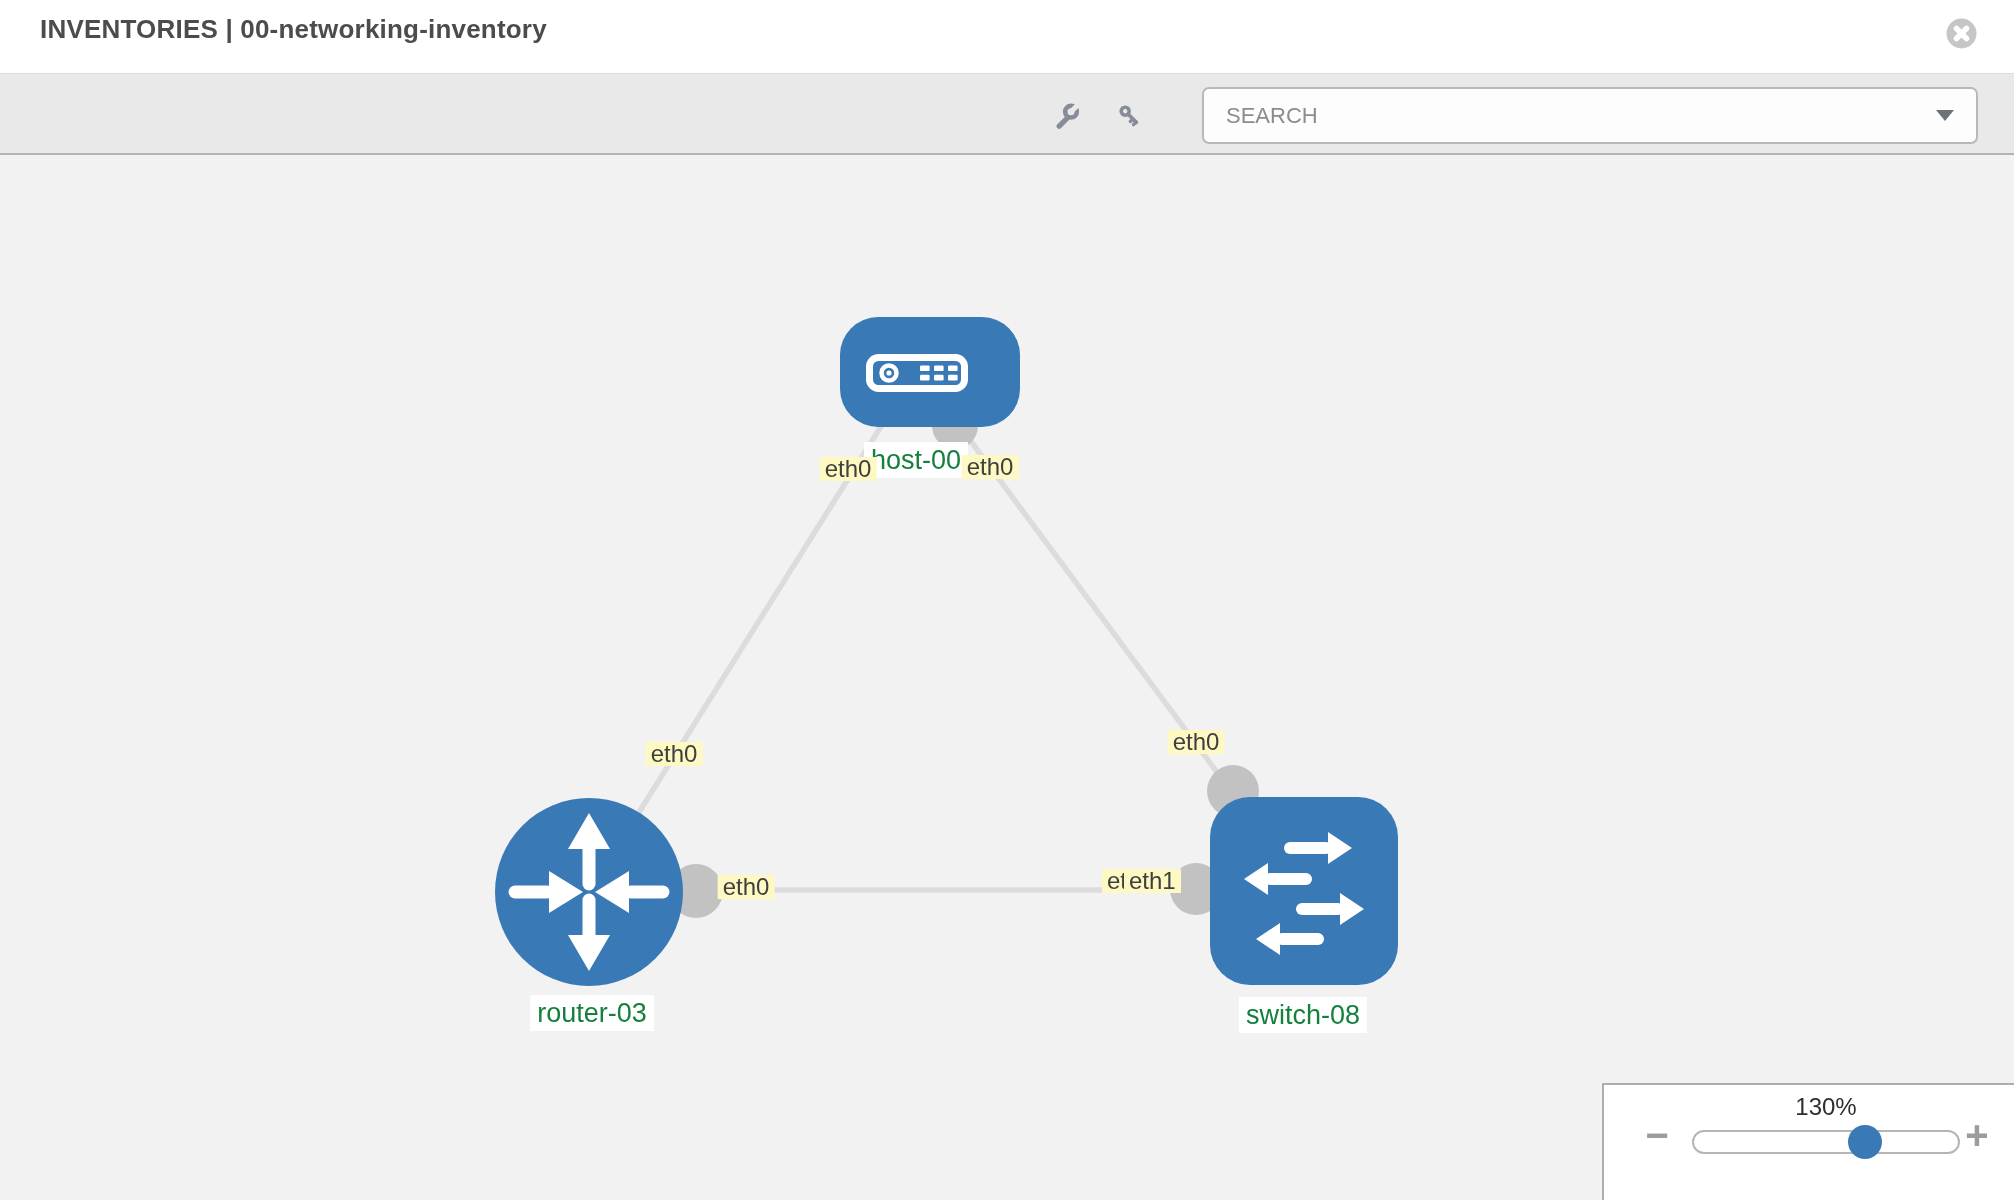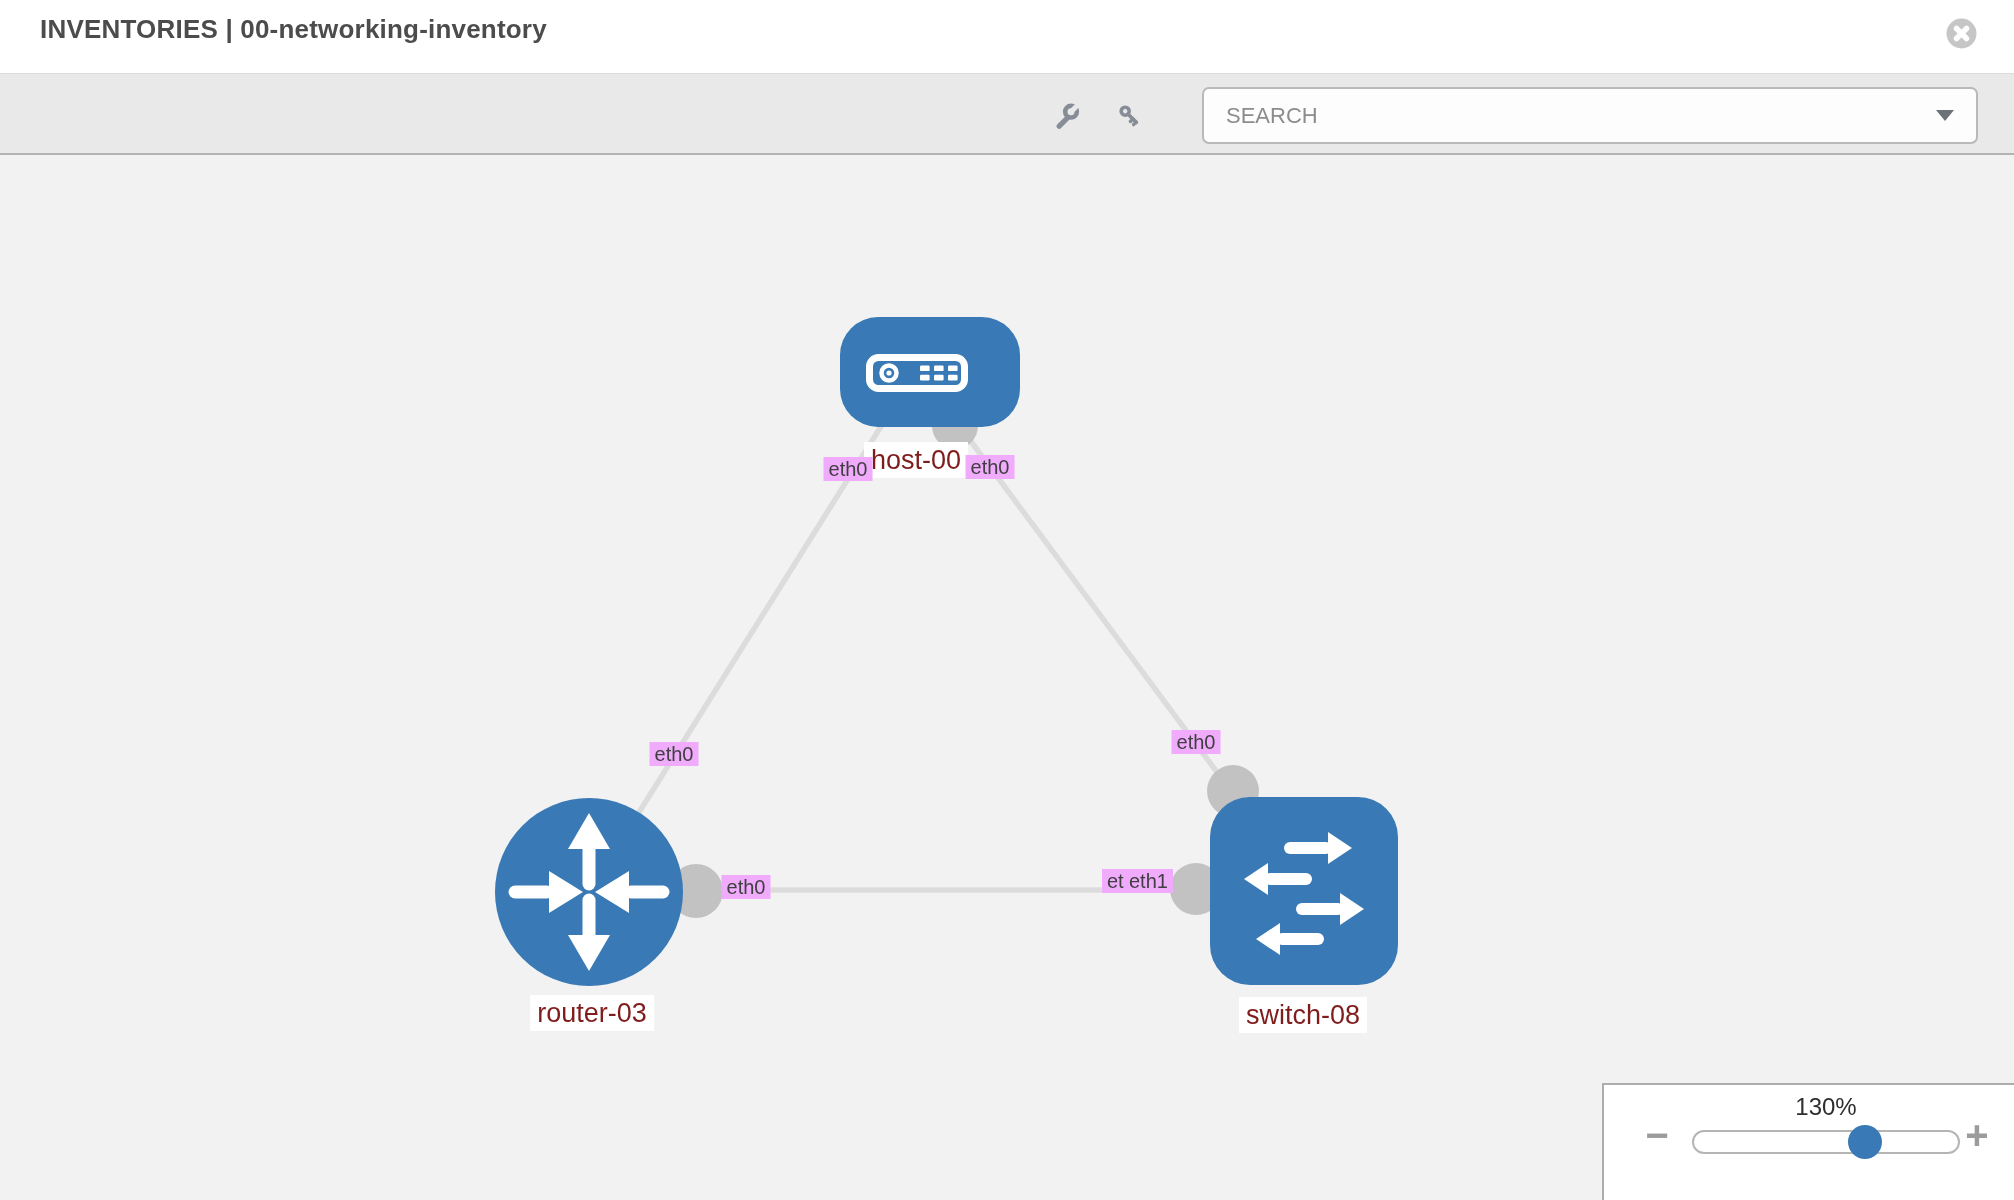--- a/index.html
+++ b/index.html
@@ -21,24 +21,24 @@
   .dd-actions{left:38px;width:812px;}
   .dd-search{left:1202px;width:776px;border-radius:7px;}
   .caret{width:0;height:0;border-left:9px solid transparent;border-right:9px solid transparent;
     border-top:11px solid #6d7278;}
   .tool-btn{position:absolute;top:29px;width:26px;height:26px;background:transparent;border:0;padding:0;cursor:pointer;}
   .tb-wrench{left:1054px;}
   .tb-key{left:1117px;}
   
   .canvas{position:absolute;top:155px;left:0;width:2014px;height:1045px;background:#f2f2f2;}
   .topo-svg{position:absolute;top:0;left:0;}
-  .node-label{position:absolute;transform:translateX(-50%);background:#ffffff;color:#7f1d1d;
+  .node-label{position:absolute;transform:translateX(-50%);background:#ffffff;color:#15803d;
     font-size:27px;line-height:34px;padding:1px 7px;white-space:nowrap;z-index:2;}
-  .if-label{position:absolute;transform:translateX(-50%);background:#f0abfc;color:#3f3f3f;
-    font-size:20px;line-height:22px;padding:1px 5px;white-space:nowrap;z-index:2;}
+  .if-label{position:absolute;transform:translateX(-50%);background:#fef9c3;color:#3f3f3f;
+    font-size:24px;line-height:22px;padding:1px 5px;white-space:nowrap;z-index:2;}
   .if-label.raw{transform:none;}
   .if-label.over{z-index:3;}
   
   .zoom-panel{position:absolute;left:1602px;top:1083px;width:450px;height:150px;
     background:#ffffff;border:2px solid #adadad;box-sizing:border-box;z-index:5;}
   .zoom-level{position:absolute;left:88px;top:8px;width:268px;text-align:center;
     font-size:24px;color:#2e2e2e;}
   .zoom-btn{position:absolute;top:30px;width:30px;height:40px;background:transparent;border:0;padding:0;
     font-size:40px;font-weight:bold;color:#9c9c9c;line-height:40px;text-align:center;cursor:pointer;
     font-family:"Liberation Sans",sans-serif;}

